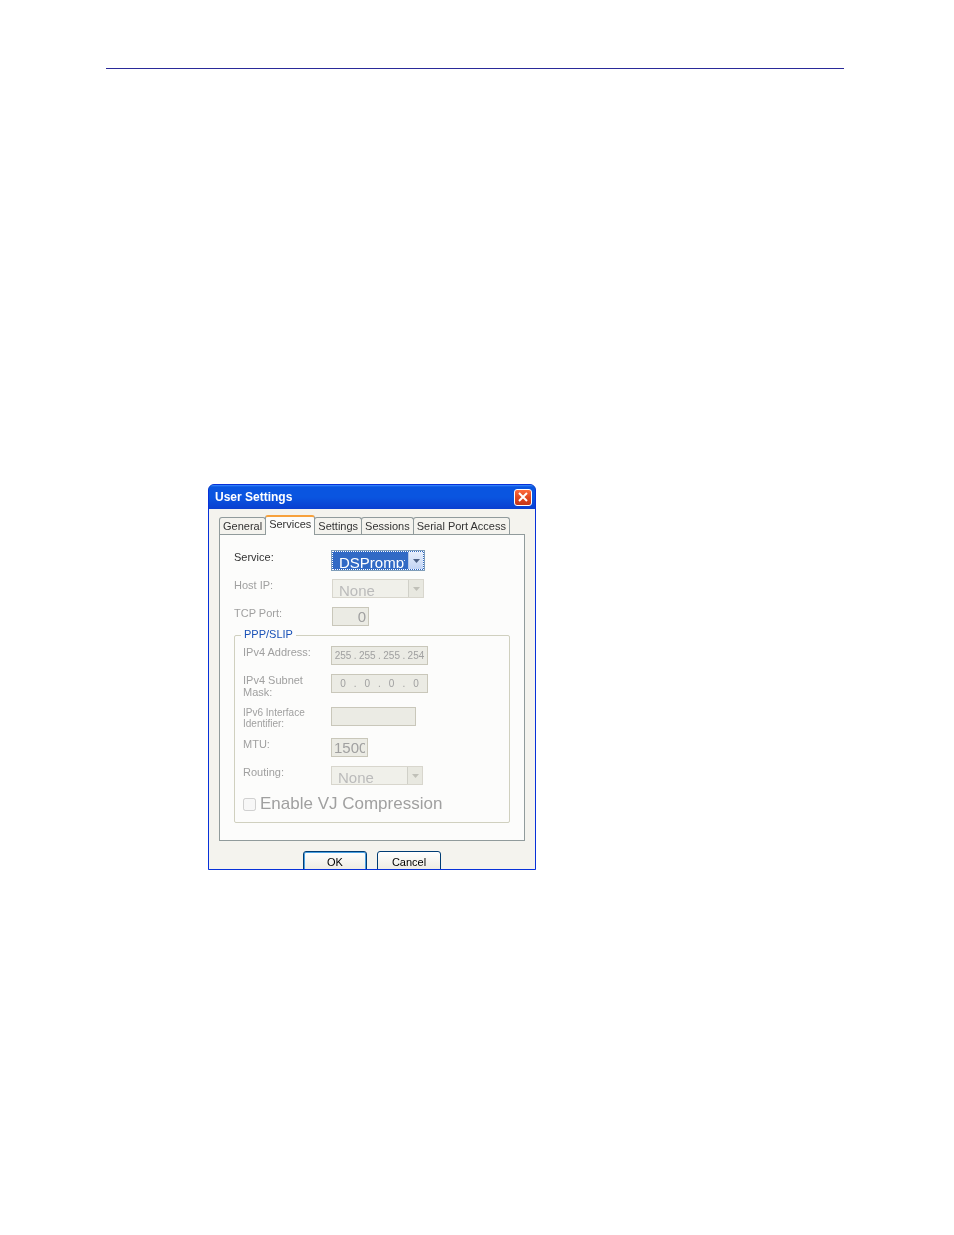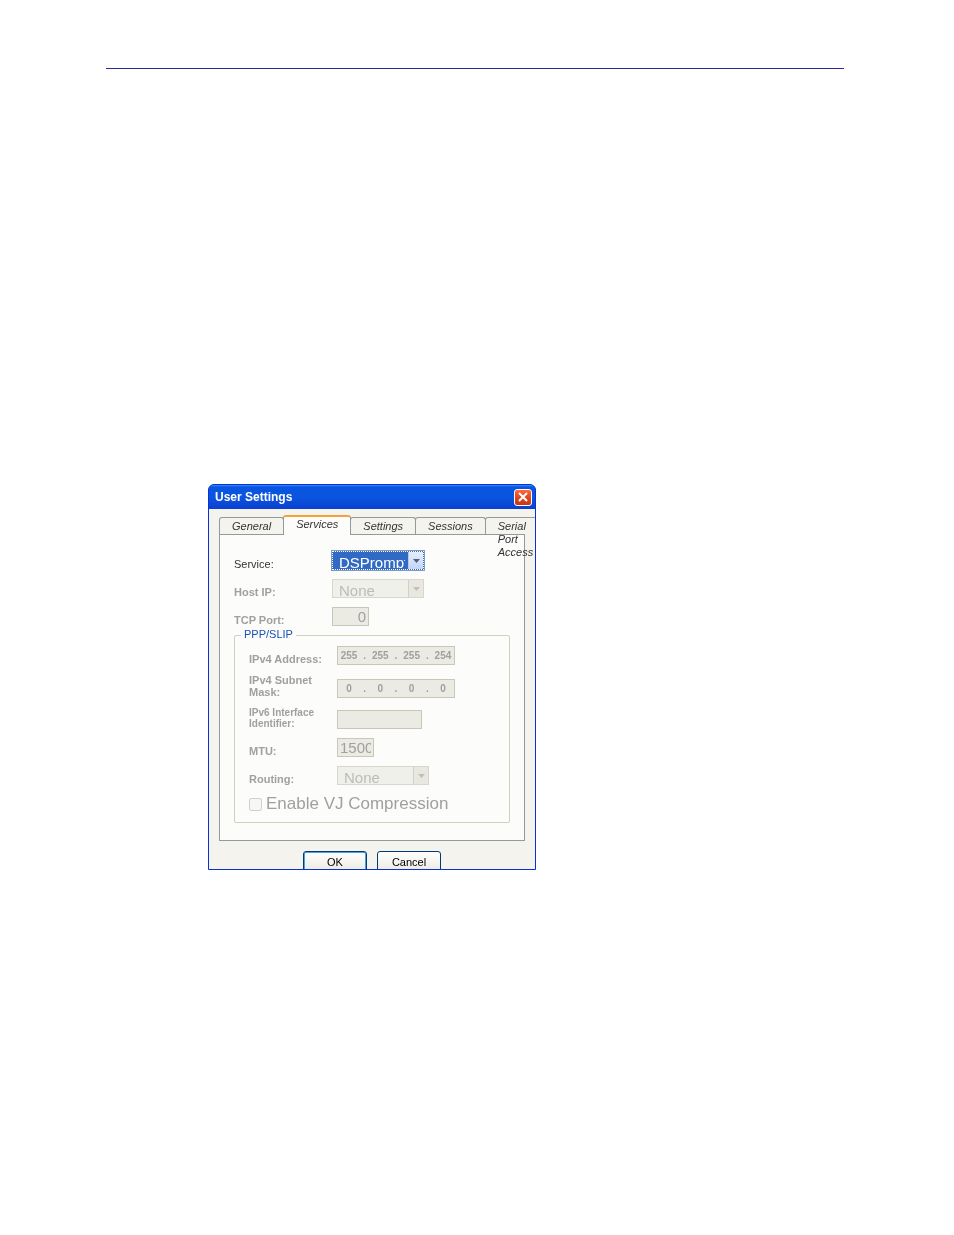--- a/index.html
+++ b/index.html
@@ -64,57 +64,56 @@
     .tabs {
       display: flex;
       align-items: flex-end;
       border-bottom: 1px solid #919b9c;
       height: 20px;
     }
     .tab {
       border: 1px solid #919b9c;
       border-bottom: none;
       border-radius: 3px 3px 0 0;
-      padding: 2px 12px;
+      padding: 2px 3px;
       background: #f4f3ee;
       font-size: 11px;
       color: #333;
       margin-right: -1px;
       position: relative;
       cursor: pointer;
       height: 17px;
       line-height: 13px;
-      font-style: italic;
     }
     .tab.active {
       background: #fcfcfb;
       border-top: 2px solid #f7a13c;
       padding-top: 1px;
       height: 20px;
       z-index: 2;
       margin-bottom: -1px;
     }
     .tab-panel {
       border: 1px solid #919b9c;
       border-top: none;
       background: #fcfcfb;
       height: 306px;
       padding: 16px 14px 10px 14px;
     }
     .form-row {
       display: flex;
-      align-items: flex-end;
+      align-items: flex-start;
       margin-bottom: 9px;
     }
     .form-label {
       width: 98px;
       font-size: 11px;
       color: #333;
     }
-    .form-label.disabled { color: #a0a0a0; font-weight: bold; }
+    .form-label.disabled { color: #a0a0a0; }
     select, input[type="text"] {
       font-family: Tahoma, Arial, sans-serif;
       font-size: 15px;
       border: 1px solid #7f9db9;
       height: 19px;
       padding: 1px 2px;
       background: #fff;
     }
     select.highlighted {
       background: #316ac5;
@@ -127,38 +126,37 @@
       background: #ebebe4;
       color: #a0a0a0;
       border: 1px solid #c9c7ba;
     }
     .ip-input {
       display: flex;
       align-items: center;
       border: 1px solid #c9c7ba;
       background: #ebebe4;
       height: 19px;
-      width: 118px;
+      width: 97px;
       color: #a0a0a0;
       padding: 0 2px;
       justify-content: space-between;
-      font-weight: bold;
     }
     .ip-input span.oct { width: 18px; text-align: center; font-size: 10px; }
     .ip-input span.dot { font-size: 10px; }
     .num-input {
       width: 37px;
       text-align: right;
       padding-right: 4px;
     }
     .wide-input { width: 85px; }
     .fieldset {
       border: 1px solid #d0d0bf;
       border-radius: 2px;
-      padding: 10px 10px 8px 14px;
+      padding: 10px 10px 8px 8px;
       margin-top: 4px;
       position: relative;
     }
     .fieldset-legend {
       position: absolute;
       top: -8px;
       left: 6px;
       background: #fcfcfb;
       padding: 0 3px;
       color: #1951b7;

